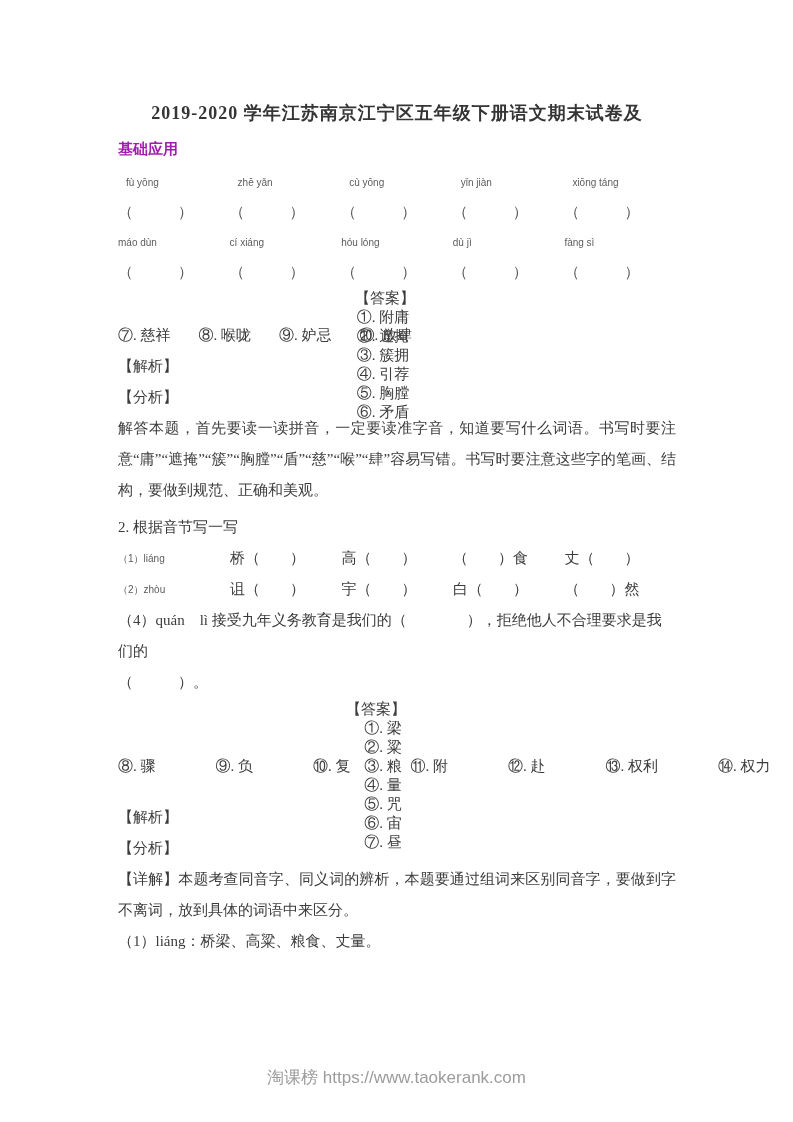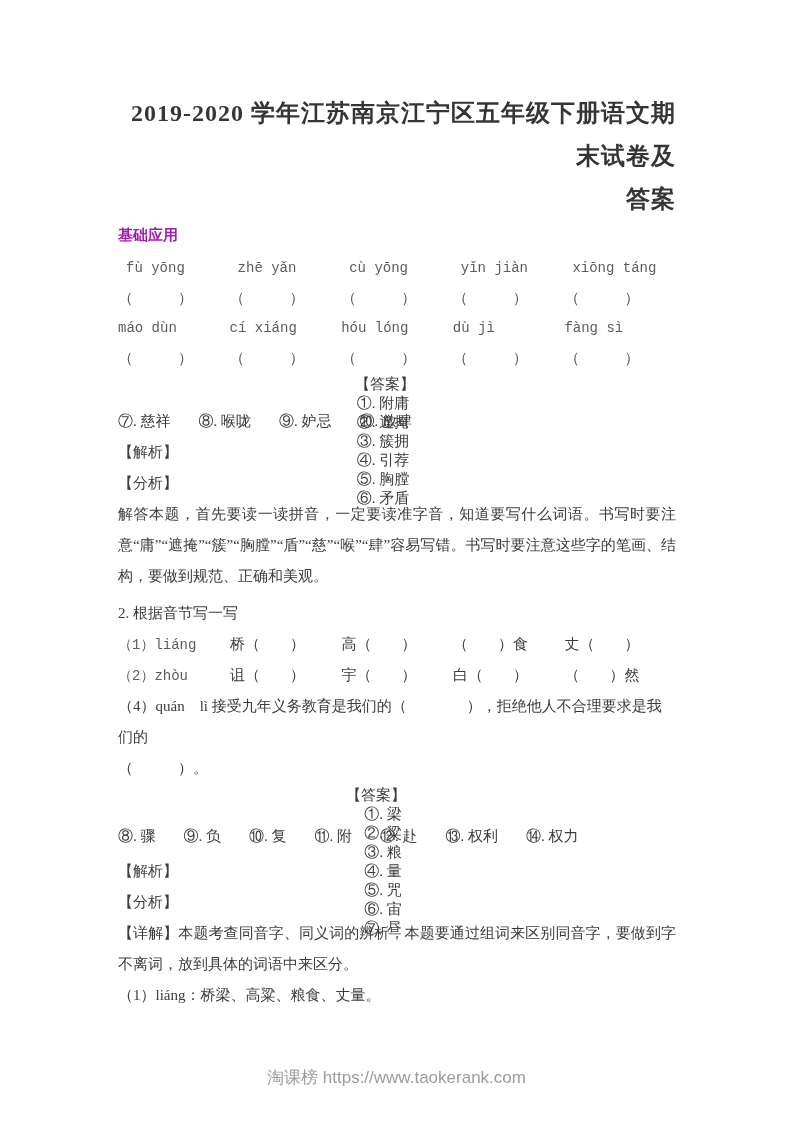--- a/index.html
+++ b/index.html
@@ -10,63 +10,62 @@
     overflow:hidden;
     font-family:"Liberation Serif","DejaVu Serif",serif;
     color:#3c3c3c;
   }
   .content {
     position:absolute;
     left:118px; top:92px;
     width:558px;
   }
   .doc-title {
-    font-size:24px; font-weight:700; line-height:43px;
-    text-align:right; color:#353535; letter-spacing:1px;
+    font-size:18px; font-weight:700; line-height:43px;
+    text-align:center; color:#353535; letter-spacing:1px;
   }
   .section-heading {
     margin-top:2px;
     font-size:15px; font-weight:700; line-height:24px; color:#a21caf;
   }
   .line { font-size:15px; line-height:31px; }
   .para { font-size:15px; line-height:31px; text-align:justify; }
   .pinyin-font {
-    font-family:Liberation Mono, monospace;
-    font-size:14px; color:#5c5c5c;
+    font-family:Liberation Sans, sans-serif;
+    font-size:10px; color:#5c5c5c;
   }
   .row5 { display:flex; height:30px; align-items:center; }
   .row5 > div { flex:1; }
   .row5 .cell-pad { padding-left:8px; }
   .paren { color:#565656; font-size:15px; }
   .answers { display:flex; align-items:center; font-size:15px; height:31px; white-space:nowrap; }
   .answers .ans-label { margin-right:24px; }
   .answers.wide-label .ans-label { margin-right:42px; }
   .answers .ans-item { margin-right:28px; }
   .q2row { display:flex; height:31px; align-items:center; font-size:15px; }
   .q2row .q2-label { width:112px; flex:none; }
   .q2row .q2-cell { flex:1; }
-  .gap4 { margin-top:4px; }
+  .gap4 { margin-top:20px;gap:32px; }
   .gap6 { margin-top:6px; }
   .gap2 { margin-top:2px;flex-direction:column; }
   .footer {
     position:absolute; left:0; top:1066px; width:793px;
     text-align:center;
     font-family:"Liberation Sans","DejaVu Sans",sans-serif;
     font-size:17px; color:#9c9c9c;
   }
 </style>
 </head>
 <body>
 
 <div class="page">
   <div class="content">
 
     <div class="doc-title">
       <div>2019-2020 学年江苏南京江宁区五年级下册语文期末试卷及</div>
-      <div>答案</div>
     </div>
 
     <div class="section-heading">基础应用</div>
 
 
     <div class="row5 pinyin-font gap6">
       <div class="cell-pad">fù yōng</div>
       <div class="cell-pad">zhē yǎn</div>
       <div class="cell-pad">cù yōng</div>
       <div class="cell-pad">yǐn jiàn</div>

